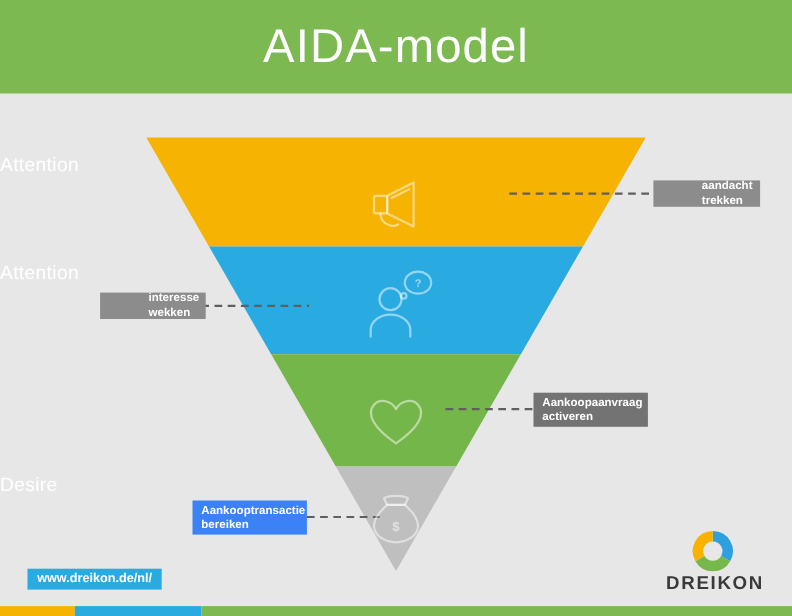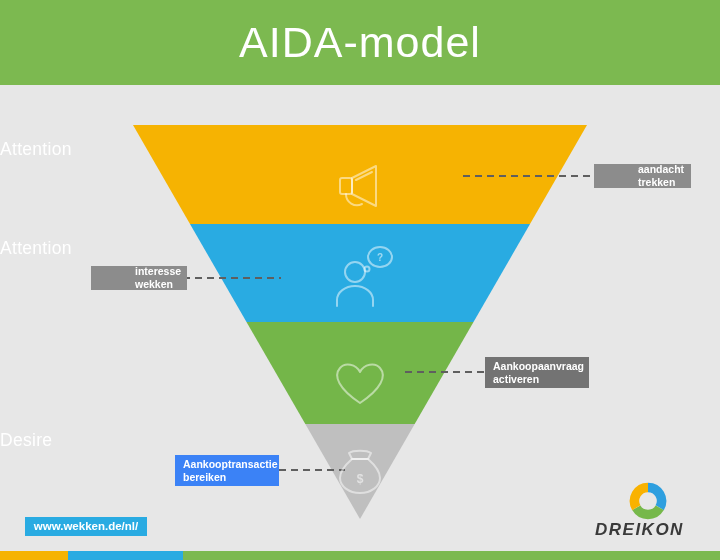--- a/index.html
+++ b/index.html
@@ -31,22 +31,22 @@
         font-size:10.5px;line-height:13px;box-sizing:border-box;}
   .note.single{display:flex;align-items:center;justify-content:center;padding-left:44px;}
   .note-attention{left:594px;top:164px;width:97px;height:24px;}
   .note-interest{left:91px;top:266px;width:96px;height:24px;}
   .note-desire{left:485px;top:357px;width:104px;height:31px;padding:3px 8px;text-align:left;}
   .note-action{left:175px;top:455px;width:104px;height:31px;padding:3px 8px;text-align:left;}
 
   
   .website-badge{position:absolute;left:25px;top:517px;width:122px;height:19px;background:#29ABE2;
         color:#FFFFFF;font-size:11.5px;font-weight:bold;text-align:center;line-height:19px;cursor:pointer;}
-  .logo-text{position:absolute;left:595px;top:520px;width:110px;text-align:left;color:#3A3A3A;
-        font-size:17px;font-weight:bold;letter-spacing:1.5px;font-style:italic;}
+  .logo-text{position:absolute;left:595px;top:520px;width:110px;text-align:center;color:#3A3A3A;
+        font-size:17px;font-weight:bold;letter-spacing:1.5px;}
   .stripe{position:absolute;bottom:0;height:9px;}
   .stripe-1{left:0;width:68px;}
   .stripe-2{left:68px;width:115px;}
   .stripe-3{left:183px;width:537px;}
 </style>
 </head>
 <body>
 
 <div class="canvas" style="background-color: rgb(231, 231, 231);">
 
@@ -98,20 +98,20 @@
 
   <div class="stage-label stage-attention">Attention</div>
   <div class="stage-label stage-interest">Attention</div>
   <div class="stage-label stage-action">Desire</div>
 
   <div class="note single note-attention" style="background-color: rgb(140, 140, 140);">aandacht trekken</div>
   <div class="note single note-interest" style="background-color: rgb(140, 140, 140);">interesse wekken</div>
   <div class="note note-desire" style="background-color: #737373;">Aankoopaanvraag activeren</div>
   <div class="note note-action" style="background-color: #3b82f6;">Aankooptransactie bereiken</div>
 
-  <div class="website-badge" style="background-color: rgb(41, 171, 226);">www.wekken.de/nl/</div>
+  <div class="website-badge" style="background-color: rgb(41, 171, 226);">www.dreikon.de/nl/</div>
   <div class="logo-text">DREIKON</div>
 
   <div class="stripe stripe-1" style="background-color: rgb(246, 179, 2);"></div>
   <div class="stripe stripe-2" style="background-color: rgb(41, 171, 226);"></div>
   <div class="stripe stripe-3" style="background-color: rgb(124, 185, 80);"></div>
 
 </div>
 
 </body></html>

